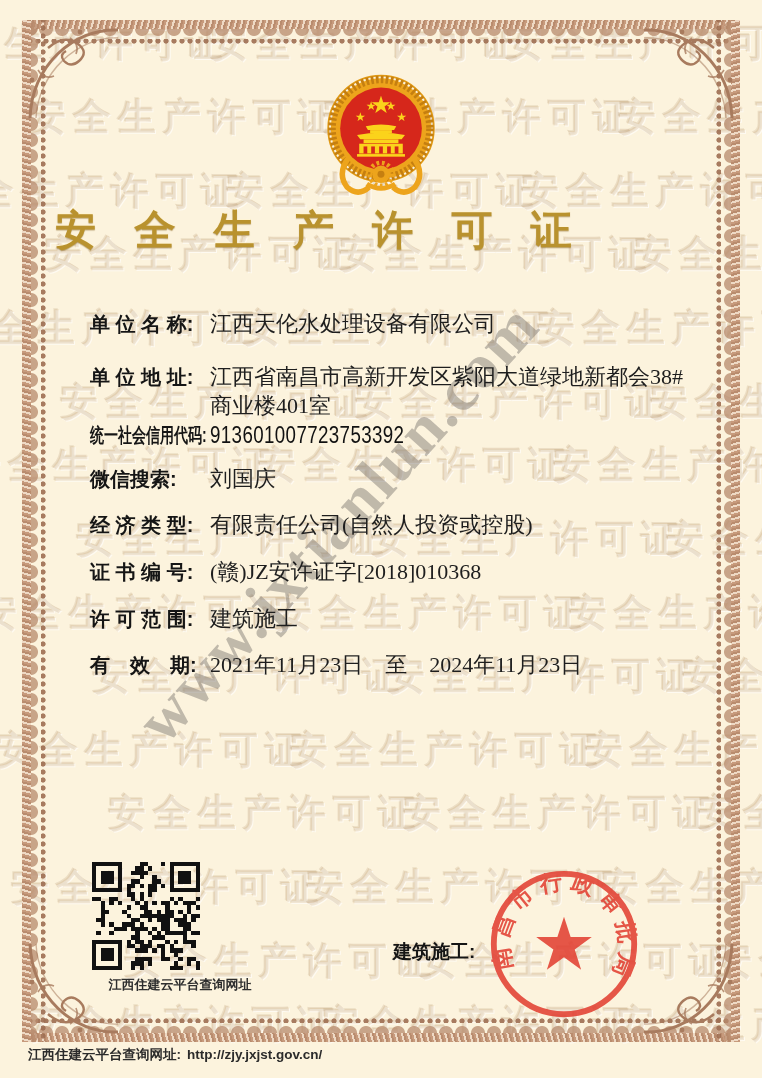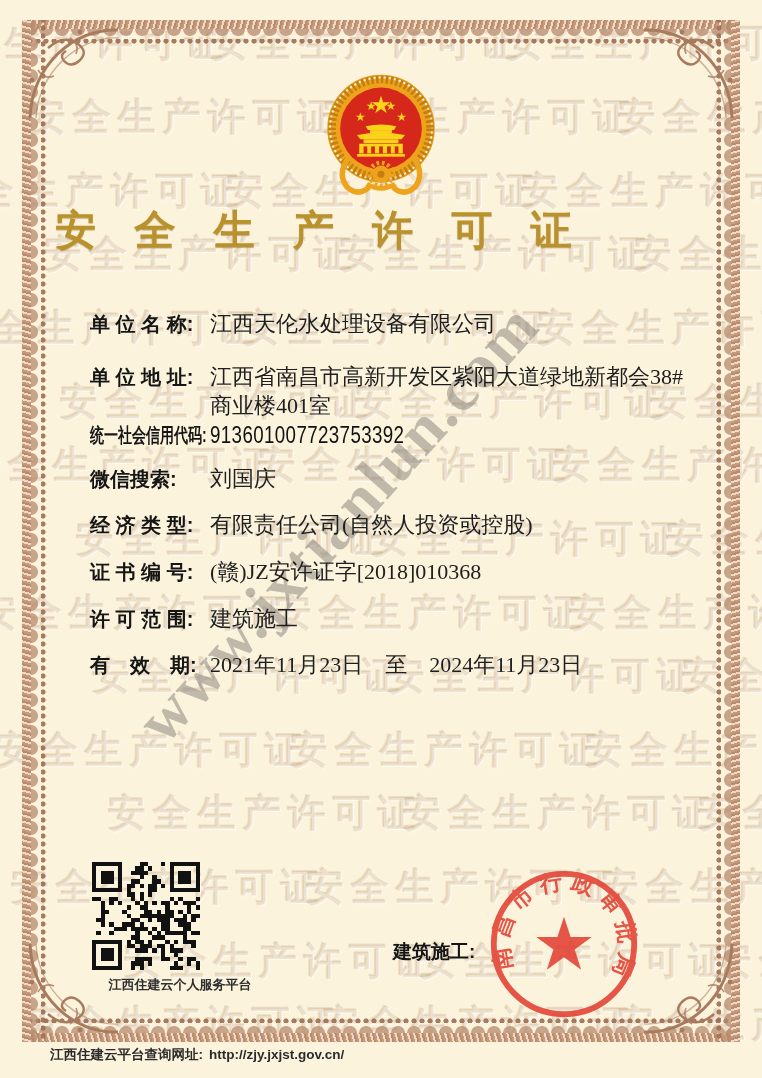--- a/index.html
+++ b/index.html
@@ -70,21 +70,21 @@
               font-size:13px;font-weight:bold;color:#2e2e2e;line-height:17.5px;}
 
   
   .issuer{position:absolute;z-index:5;left:393px;top:939px;font-size:19px;font-weight:bold;color:#151515;}
   .seal{position:absolute;z-index:6;left:486px;top:866px;opacity:.85;}
   .issue-date{position:absolute;z-index:7;left:468px;top:971px;font-size:20px;white-space:nowrap;}
   .issue-date .num{color:#3d4e63;font-weight:bold;font-family:"Liberation Sans",sans-serif;margin:0 5px;}
   .issue-date .unit{color:#151515;font-weight:bold;margin:0 4px;}
 
   
-  .footer{position:absolute;z-index:5;left:50px;top:1046px;font-size:13.5px;font-weight:bold;color:#2b2b2b;}
+  .footer{position:absolute;z-index:5;left:28px;top:1046px;font-size:13.5px;font-weight:bold;color:#2b2b2b;}
   .footer .url{margin-left:6px;}
 </style>
 </head>
 <body>
 
 <div class="page">
 
   <div id="wmTiles">
       <span class="wm-tile" style="left: -85px; top: 18px;">安全生产许可证</span>
       <span class="wm-tile" style="left: 210px; top: 18px;">安全生产许可证</span>
@@ -529,21 +529,21 @@
       <rect x="5" y="24" width="1" height="1" fill="#111"></rect>
       <rect x="6" y="18" width="1" height="1" fill="#111"></rect>
       <rect x="6" y="19" width="1" height="1" fill="#111"></rect>
       <rect x="6" y="20" width="1" height="1" fill="#111"></rect>
       <rect x="6" y="21" width="1" height="1" fill="#111"></rect>
       <rect x="6" y="22" width="1" height="1" fill="#111"></rect>
       <rect x="6" y="23" width="1" height="1" fill="#111"></rect>
       <rect x="6" y="24" width="1" height="1" fill="#111"></rect>
     </svg>
   <div class="qr-caption">
-    <div>江西住建云个人服务平台</div>
+    <div>江西住建云平台查询网址</div>
   </div>
 
   <div class="issuer">建筑施工:</div>
 
   <svg class="seal" width="156" height="156" viewBox="0 0 160 160">
     <defs>
       <path id="sealArc" d="M 30,108 A 57,57 0 1 1 130,108" fill="none"></path>
     </defs>
     <circle cx="80" cy="80" r="72" fill="none" stroke="#e23b2e" stroke-width="6"></circle>
     <polygon points="80,52 86.8,72.7 108.5,72.7 91,85.6 97.6,106.3 80,93.5 62.4,106.3 69.1,85.6 51.5,72.7 73.2,72.7" fill="#e23b2e"></polygon>

